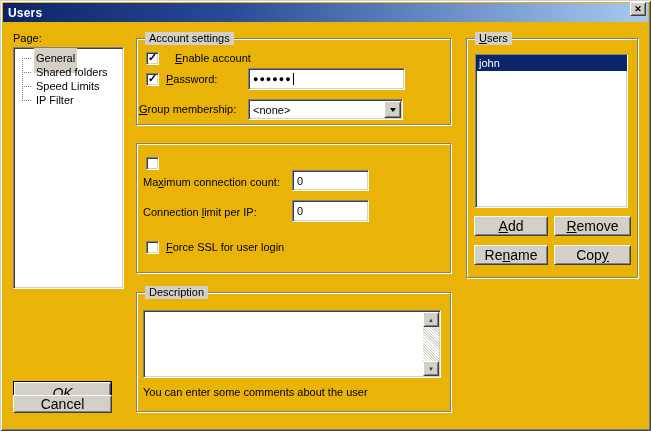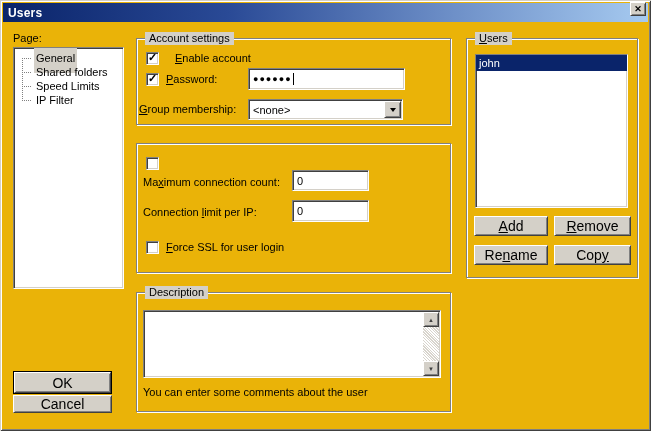--- a/index.html
+++ b/index.html
@@ -108,21 +108,21 @@
     <div class="tree-row">
       <span class="tree-stub"></span>
       <span class="tree-label">Speed Limits</span>
     </div>
     <div class="tree-row">
       <span class="tree-stub"></span>
       <span class="tree-label">IP Filter</span>
     </div>
   </div>
 
-  <div class="btn raised btn-default" style="left:14px;top:372px;width:97px;height:21px;">
+  <div class="btn raised btn-default" style="left:14px;top:382px;width:97px;height:21px;font-style:italic;">
     <span>OK</span>
   </div>
   <div class="btn raised" style="left:13px;top:395px;width:99px;height:18px;">
     <span>Cancel</span>
   </div>
 
   <div class="group" style="left:136px;top:38px;width:315px;height:87px;">
     <span class="group-caption">Account settings</span>
   </div>
   <div class="checkbox checked" style="left:146px;top:52px;">

